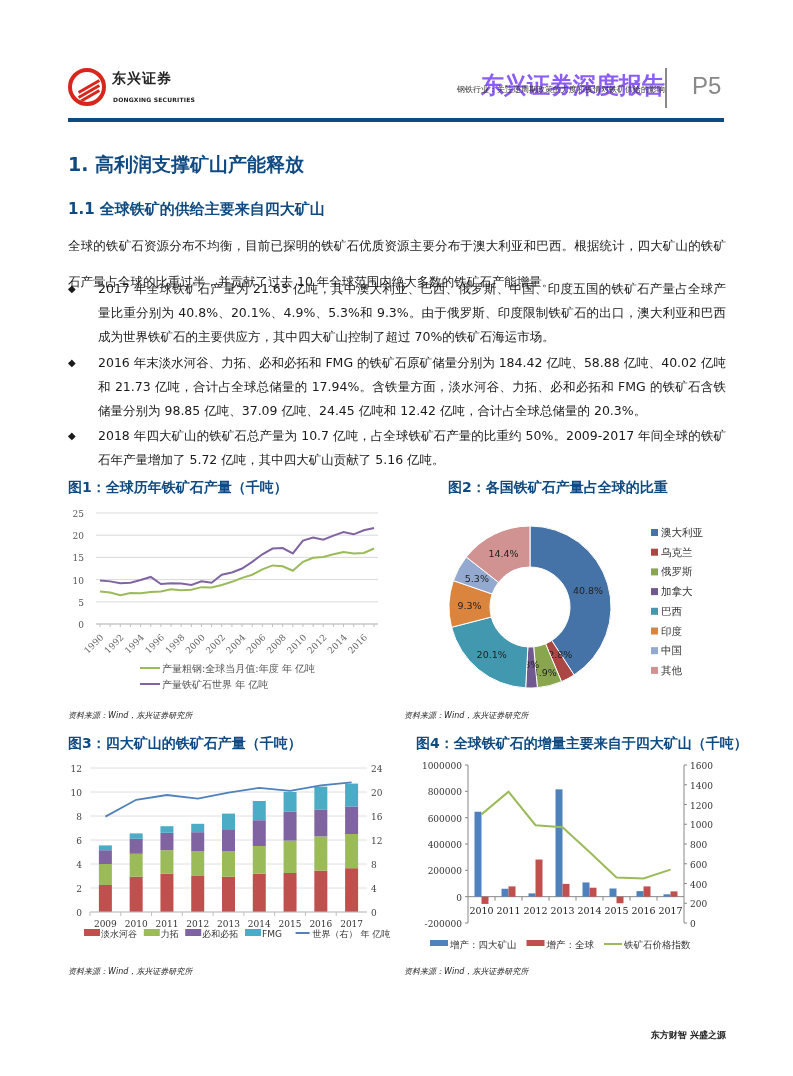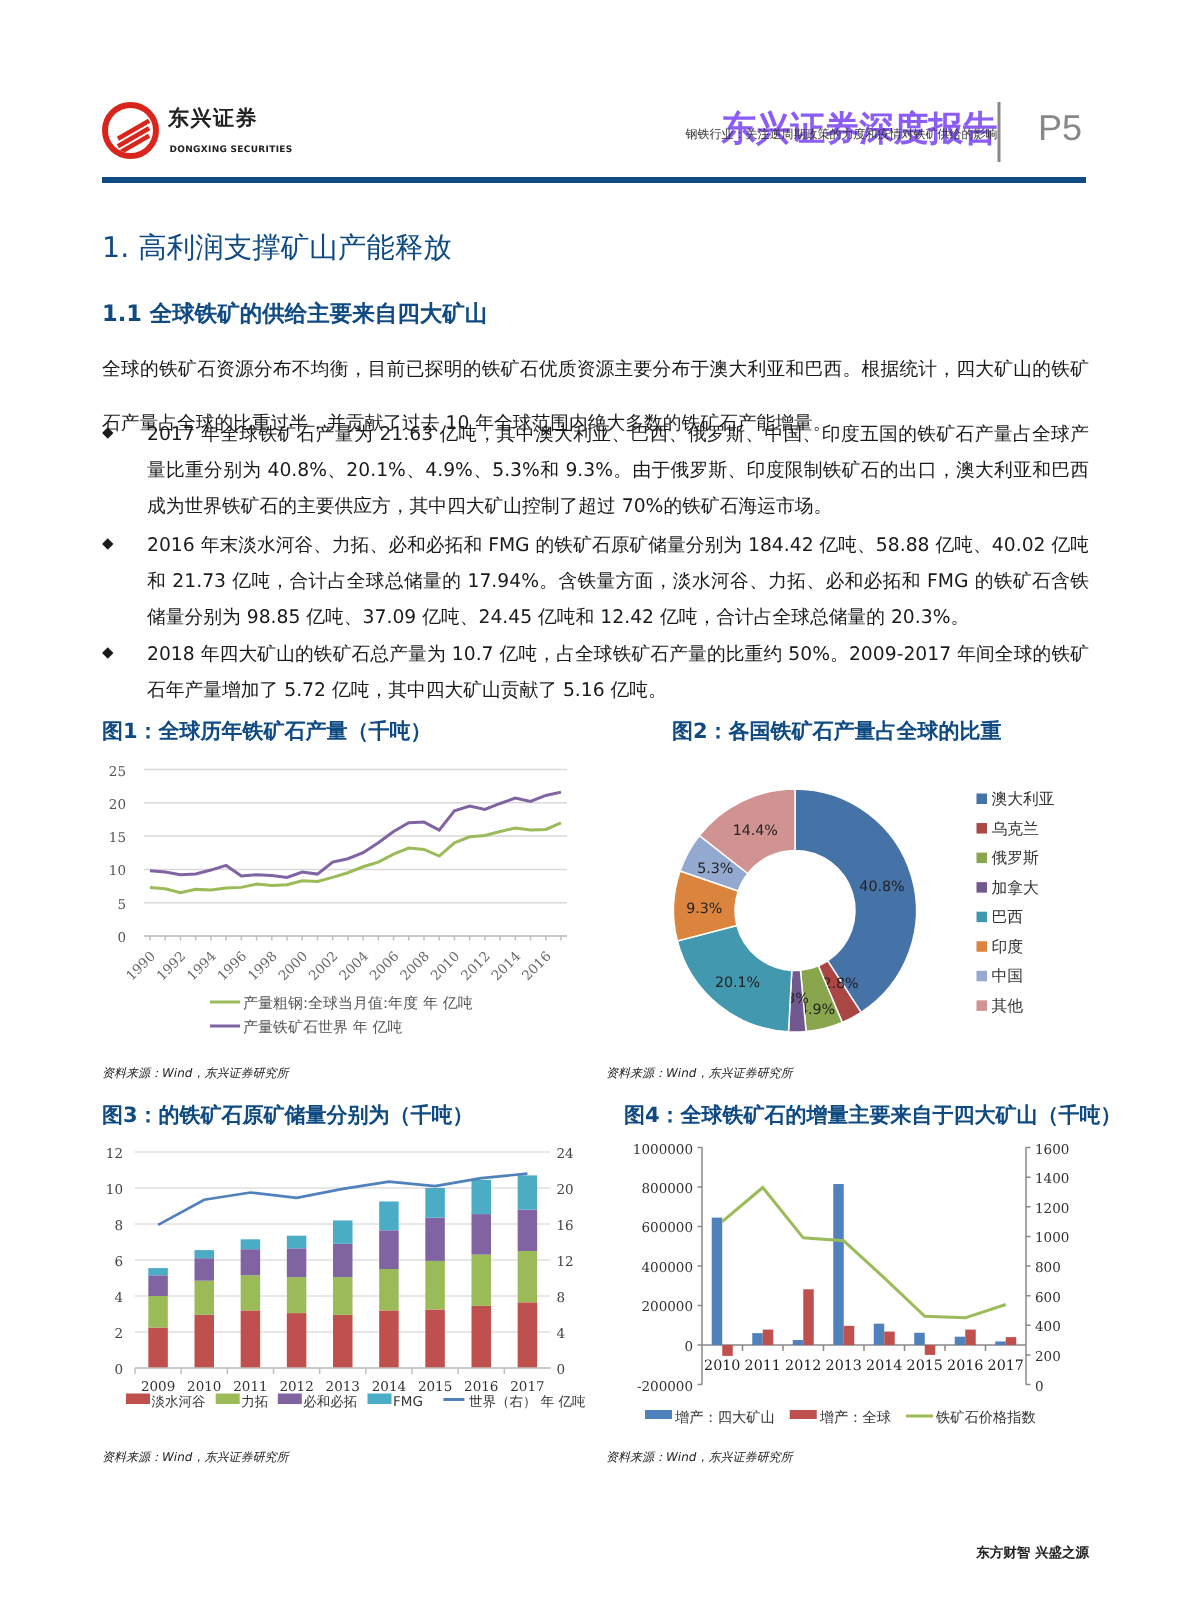--- a/index.html
+++ b/index.html
@@ -11,21 +11,21 @@
   .logo-circle { position: absolute; left: 0; top: 0; width: 38px; height: 38px; border-radius: 50%; border: 4px solid #d9261c; background: #fff; overflow: hidden; }
   .logo-circle .stripe { position: absolute; left: 5px; width: 24px; height: 3px; background: #d9261c; transform: rotate(-30deg); }
   .logo-cn { position: absolute; left: 44px; top: 2px; font-size: 14px; font-weight: bold; color: #222; letter-spacing: 1px; }
   .logo-en { position: absolute; left: 45px; top: 28px; font-size: 6px; font-weight: bold; color: #222; letter-spacing: 0.2px; }
   .report-title { position: absolute; right: 128px; top: 70px; font-size: 23px; font-weight: bold; color: #8b5cf6; }
   .report-sub { position: absolute; right: 128px; top: 84px; font-size: 8px; color: #333; }
   .header-divider { position: absolute; left: 665px; top: 68px; width: 2px; height: 40px; background: #888; }
   .page-num { position: absolute; left: 692px; top: 72px; font-size: 24px; color: #888; font-family: "Liberation Sans", sans-serif; }
   .header-rule { position: absolute; left: 68px; top: 118px; width: 656px; height: 4px; background: #0f4b82; }
 
-  .h1 { position: absolute; left: 68px; top: 152px; font-size: 19px; font-weight: normal; color: #0f4b82; }
+  .h1 { position: absolute; left: 68px; top: 152px; font-size: 19px; font-weight: bold; color: #0f4b82; }
   .h2 { position: absolute; left: 68px; top: 200px; font-size: 15px; font-weight: bold; color: #0f4b82; text-align: center; }
   .para { position: absolute; left: 68px; font-size: 12.5px; line-height: 36px; color: #1a1a1a; width: 658px; text-align: justify; }
   .bullet { position: absolute; left: 68px; width: 658px; font-size: 12.5px; line-height: 24px; }
   .bullet .dot { position: absolute; left: 0; top: 0; font-size: 10px; }
   .bullet .txt { position: absolute; left: 30px; width: 628px; text-align: justify; }
 
   .fig-title { position: absolute; font-size: 14px; font-weight: bold; color: #0f4b82; }
   .source { position: absolute; font-size: 8px; font-style: italic; color: #222; }
   .footer { position: absolute; right: 67px; top: 1029px; font-size: 9px; color: #222; font-weight: bold; }
 
@@ -65,21 +65,21 @@
   <span class="dot">◆</span>
   <span class="txt">2016 年末淡水河谷、力拓、必和必拓和 FMG 的铁矿石原矿储量分别为 184.42 亿吨、58.88 亿吨、40.02 亿吨和 21.73 亿吨，合计占全球总储量的 17.94%。含铁量方面，淡水河谷、力拓、必和必拓和 FMG 的铁矿石含铁储量分别为 98.85 亿吨、37.09 亿吨、24.45 亿吨和 12.42 亿吨，合计占全球总储量的 20.3%。</span>
 </div>
 <div class="bullet" style="top:424px;">
   <span class="dot">◆</span>
   <span class="txt">2018 年四大矿山的铁矿石总产量为 10.7 亿吨，占全球铁矿石产量的比重约 50%。2009-2017 年间全球的铁矿石年产量增加了 5.72 亿吨，其中四大矿山贡献了 5.16 亿吨。</span>
 </div>
 
 <div class="fig-title" style="left:68px; top:479px;">图1：全球历年铁矿石产量（千吨）</div>
 <div class="fig-title" style="left:404px; top:479px;margin-left:44px;">图2：各国铁矿石产量占全球的比重</div>
-<div class="fig-title" style="left:68px; top:735px;">图3：的铁矿石原矿储量分别为（千吨）</div>
+<div class="fig-title" style="left:68px; top:735px;">图3：四大矿山的铁矿石产量（千吨）</div>
 <div class="fig-title" style="left:404px; top:735px;padding-left:12px;">图4：全球铁矿石的增量主要来自于四大矿山（千吨）</div>
 
 <svg class="chart" id="chart1" style="left:60px; top:500px;" width="330" height="195">
     <line x1="36" x2="318" y1="124" y2="124" stroke="#d9d9d9" stroke-width="1"></line>
     <text x="24" y="128" font-size="9" text-anchor="end" fill="#555">0</text>
     <line x1="36" x2="318" y1="101.8" y2="101.8" stroke="#d9d9d9" stroke-width="1"></line>
     <text x="24" y="105.8" font-size="9" text-anchor="end" fill="#555">5</text>
     <line x1="36" x2="318" y1="79.6" y2="79.6" stroke="#d9d9d9" stroke-width="1"></line>
     <text x="24" y="83.6" font-size="9" text-anchor="end" fill="#555">10</text>
     <line x1="36" x2="318" y1="57.400000000000006" y2="57.400000000000006" stroke="#d9d9d9" stroke-width="1"></line>

